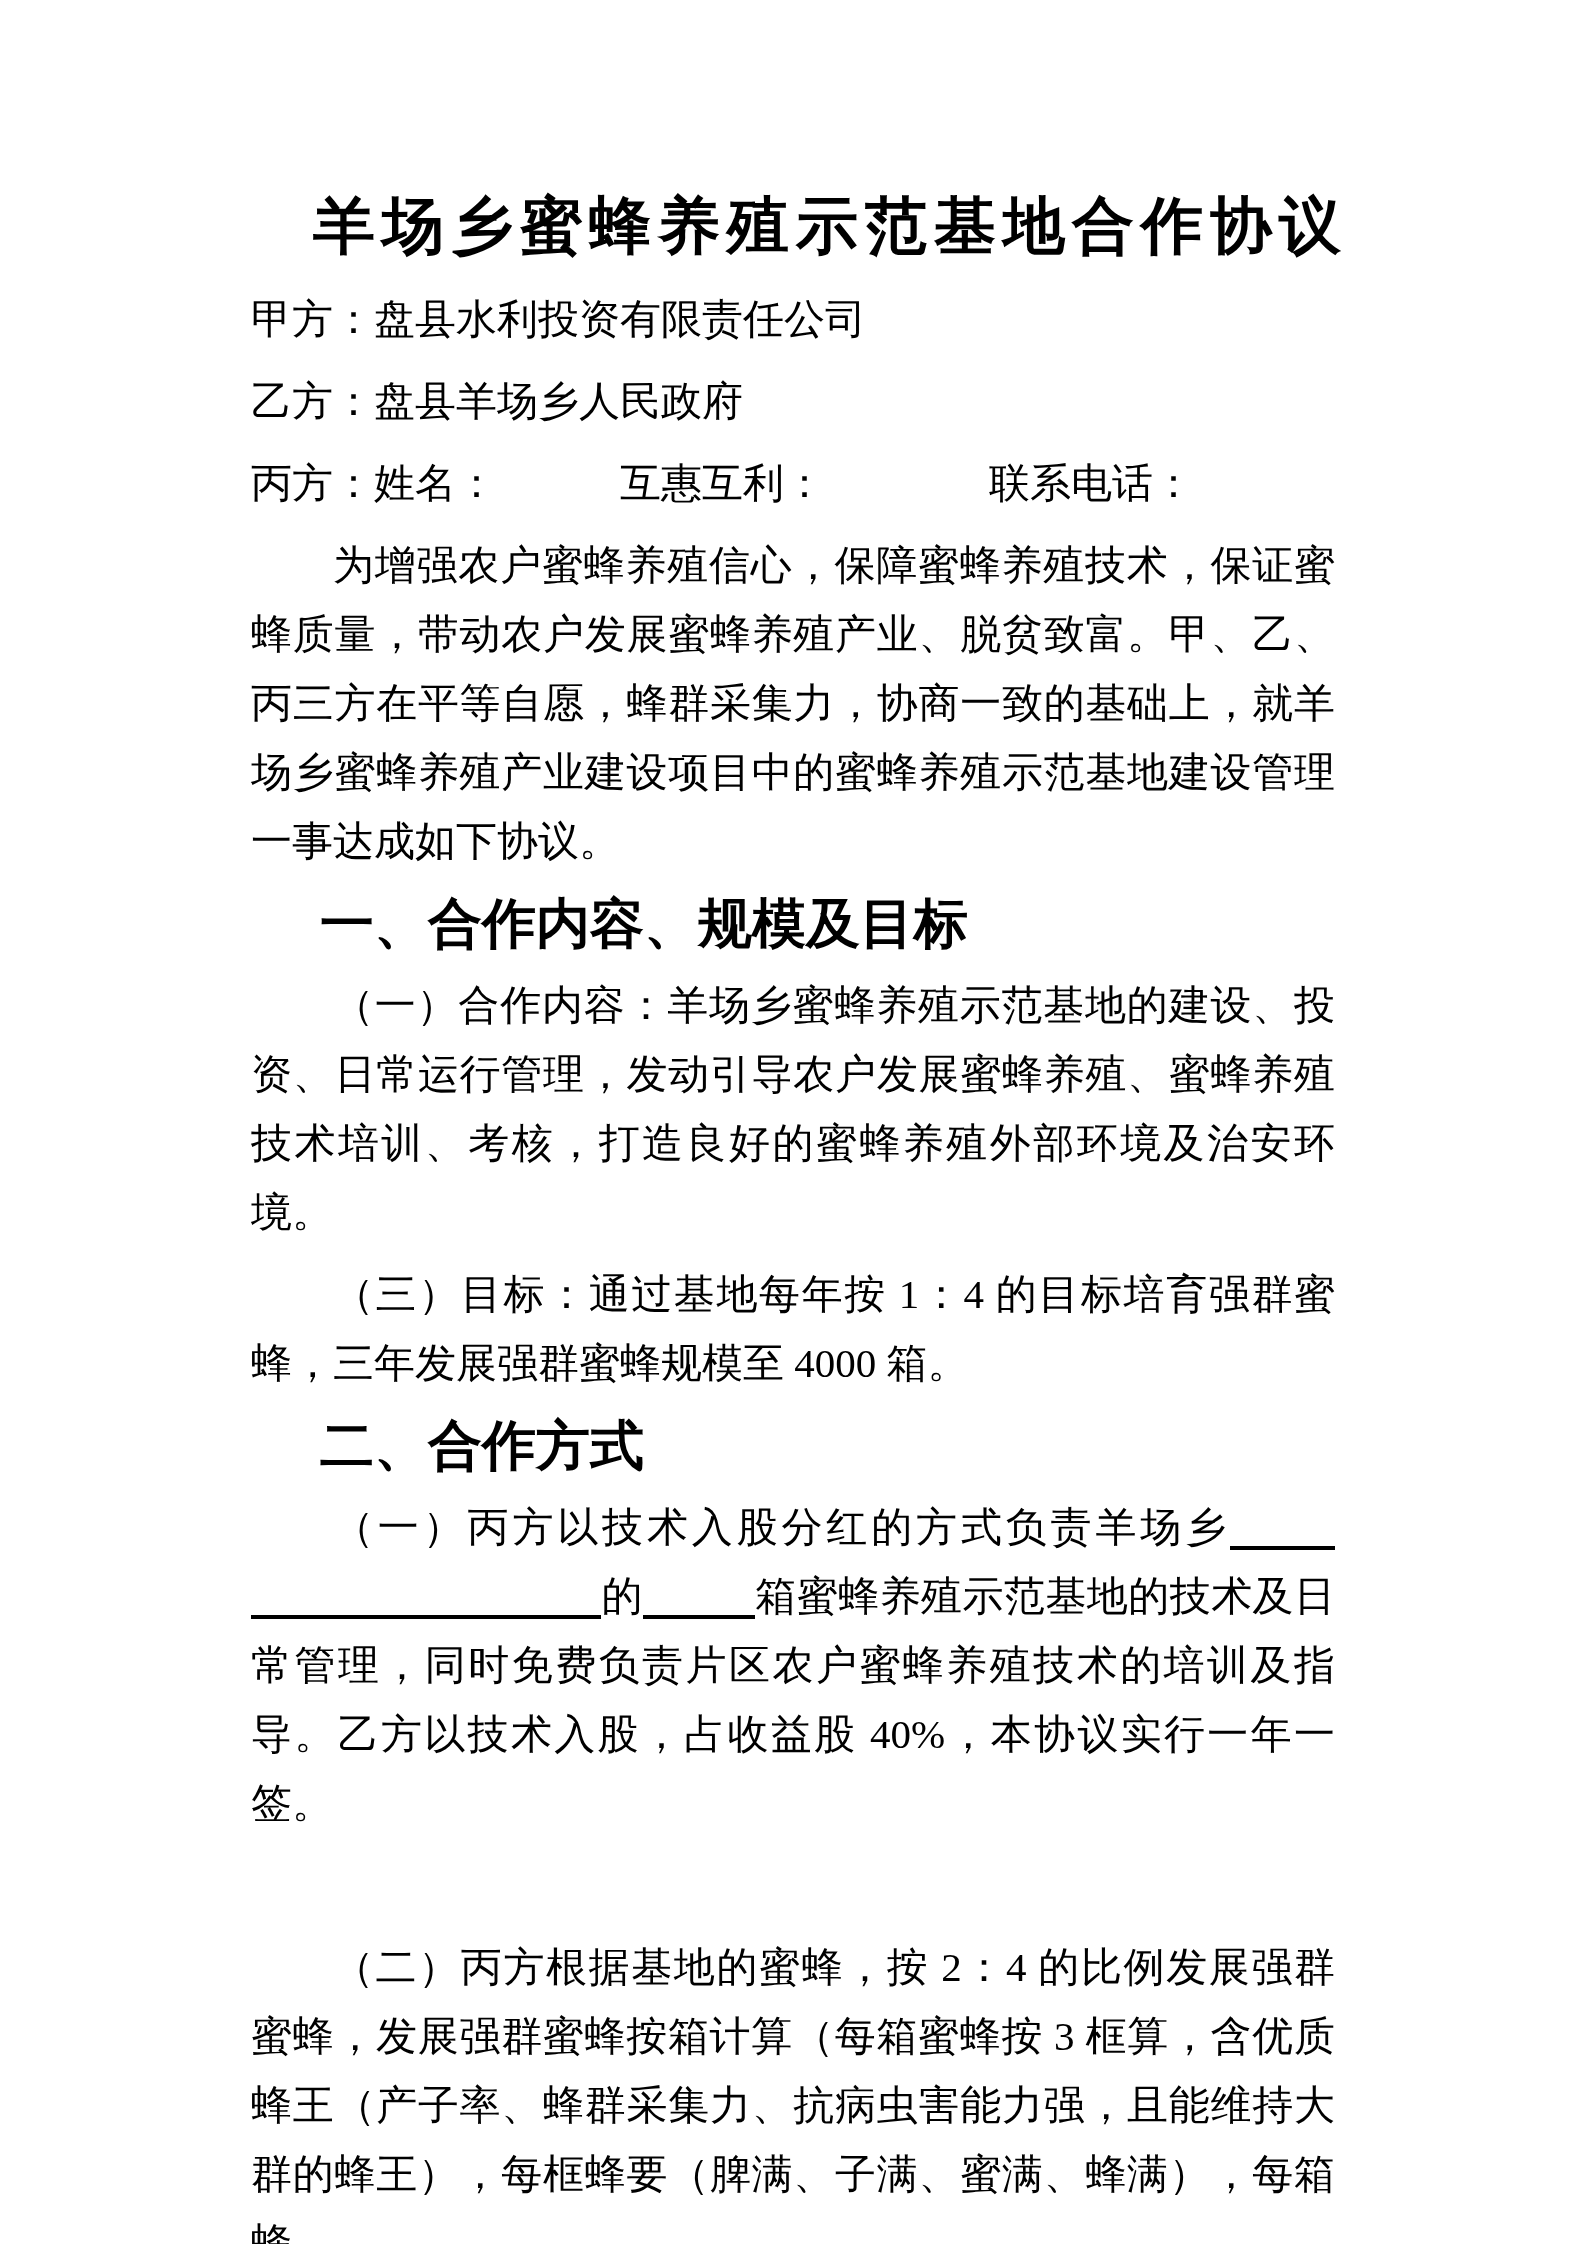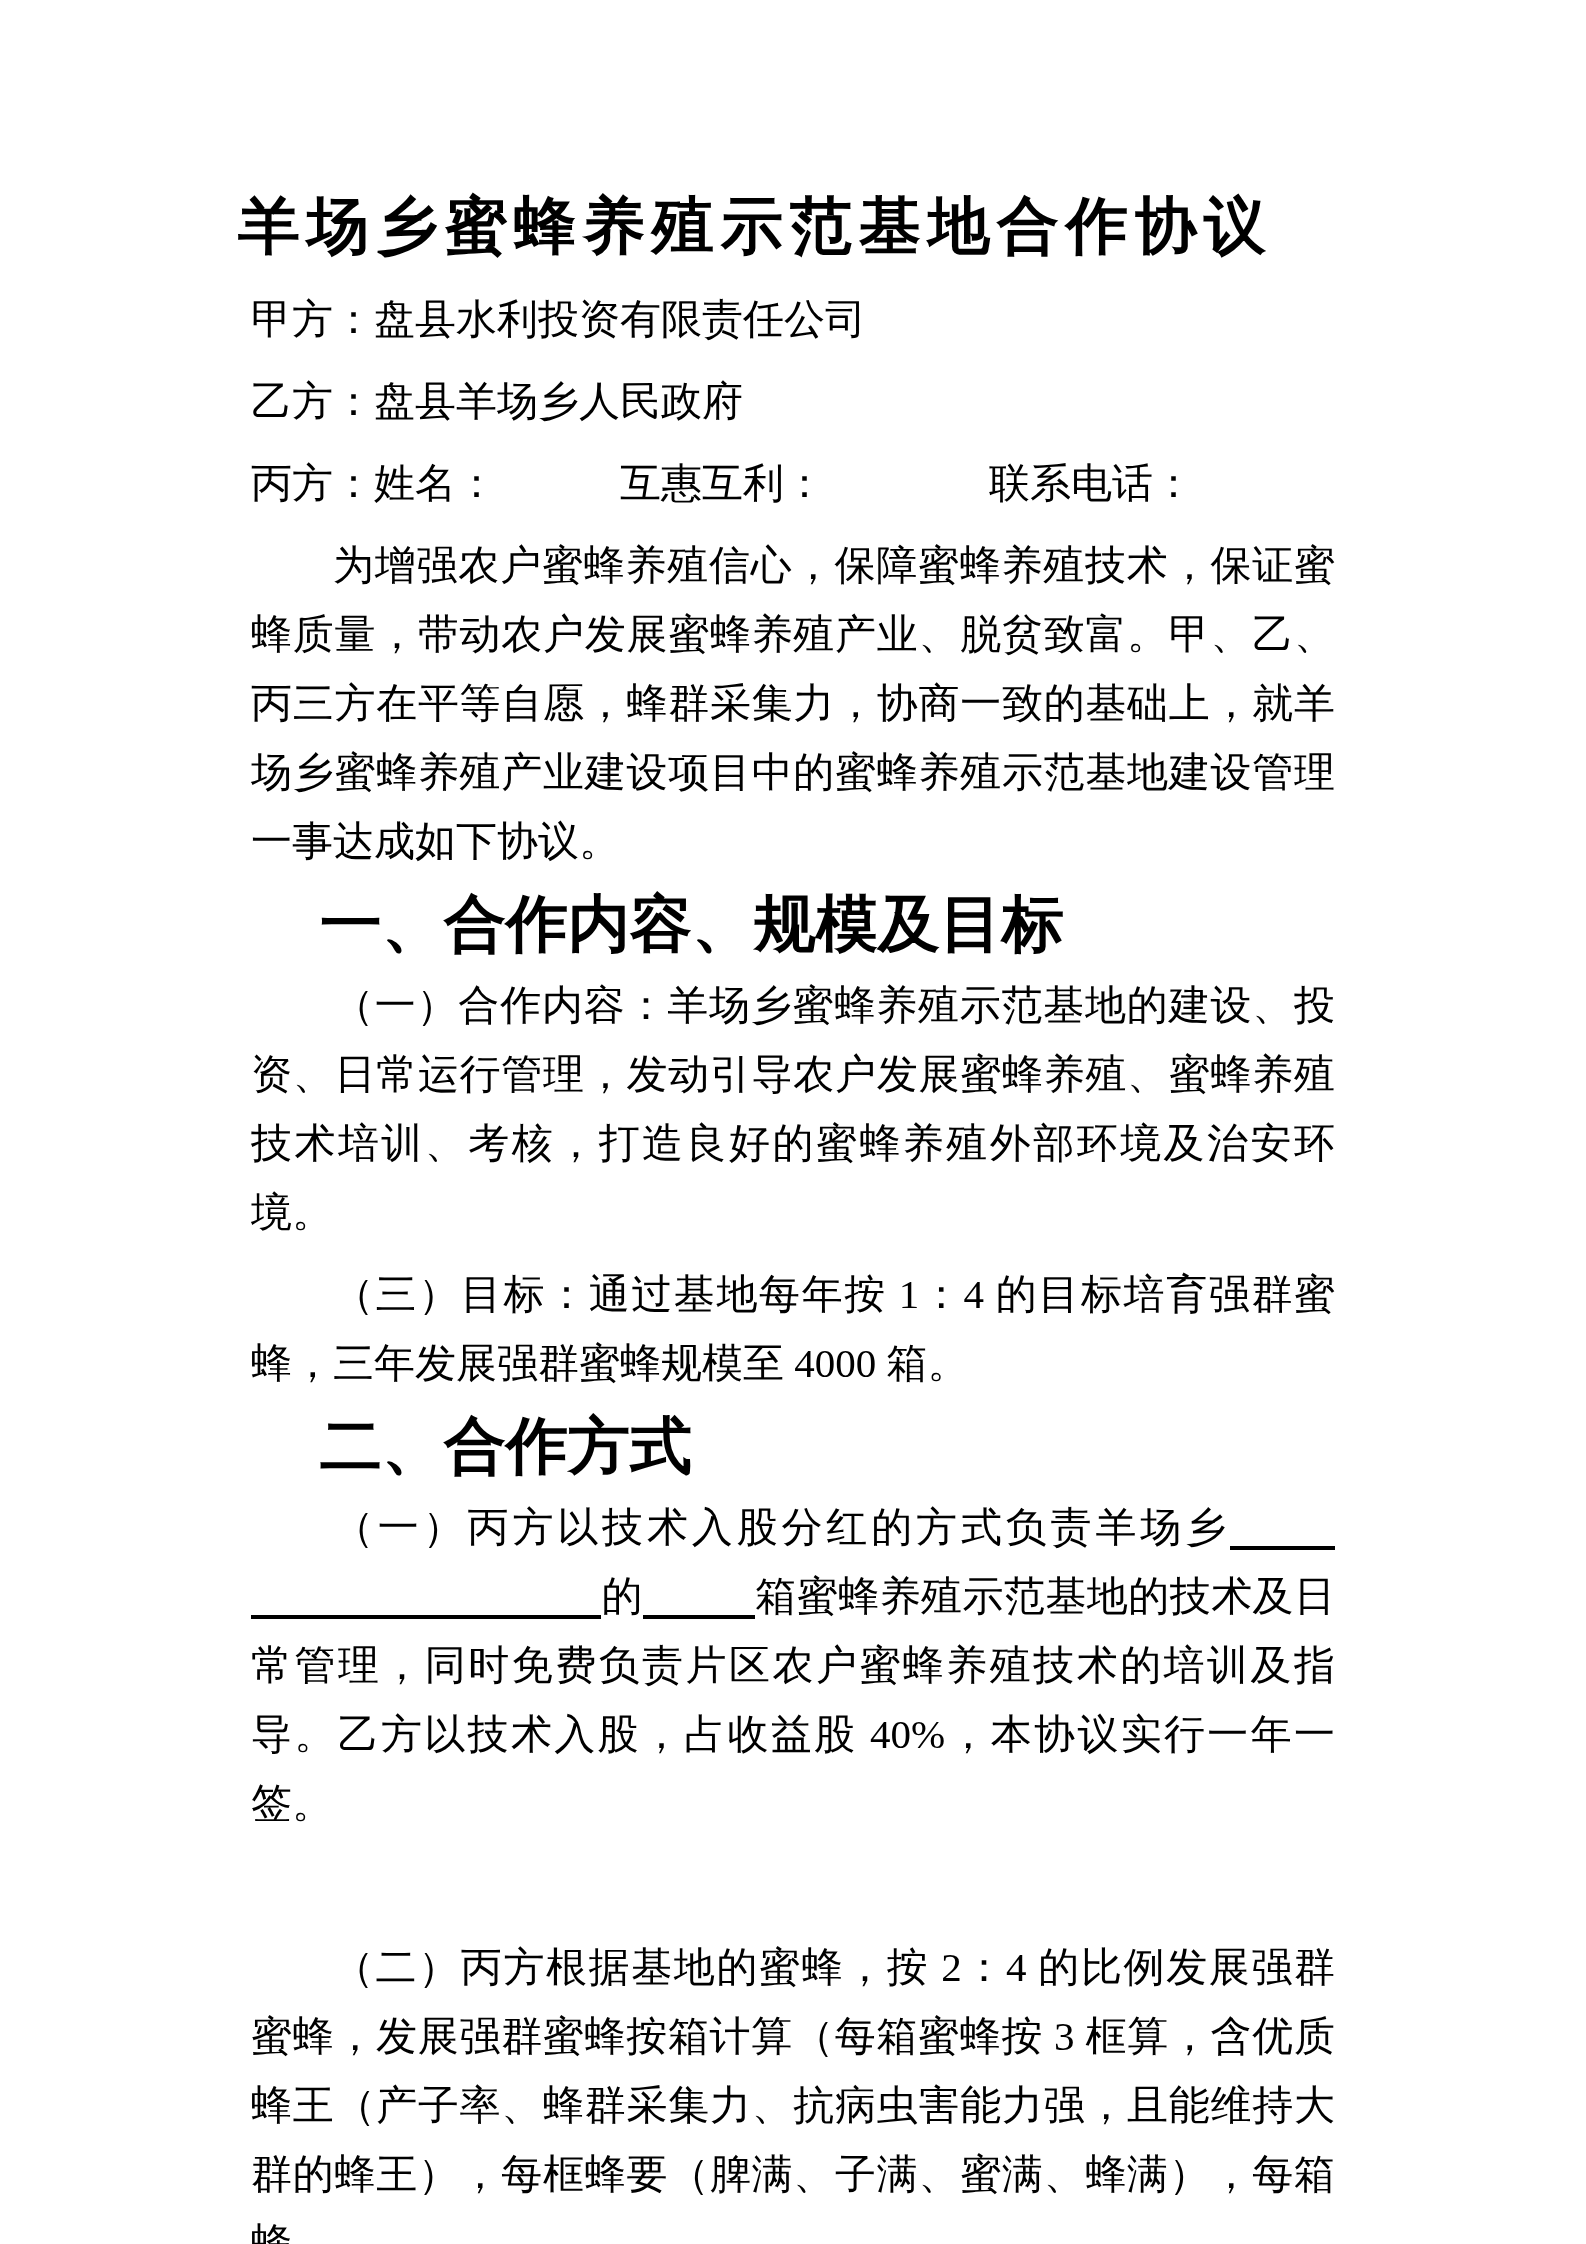--- a/index.html
+++ b/index.html
@@ -14,38 +14,38 @@
     font-size:41px;
     color:#000000;
     overflow:hidden;
   }
   .title{
     font-family:"Liberation Sans","DejaVu Sans",sans-serif;
     font-weight:bold;
     font-size:62px;
     line-height:92px;
     letter-spacing:7px;
-    text-align:left;
+    text-align:right;
     margin:0;
     white-space:nowrap;
   }
   .line,.para{
     line-height:69px;
     margin:13px;
   }
   .para{
     text-align:justify;
   }
   .ind{
     text-indent:82px;
   }
   .h2{
     font-family:"Liberation Sans","DejaVu Sans",sans-serif;
     font-weight:bold;
-    font-size:62px;
+    font-size:54px;
     line-height:69px;
     text-indent:82px;
     margin:0;
   }
   .lbl{
     font-weight:normal;
   }
   .blank{
     display:inline-block;
     height:40px;

